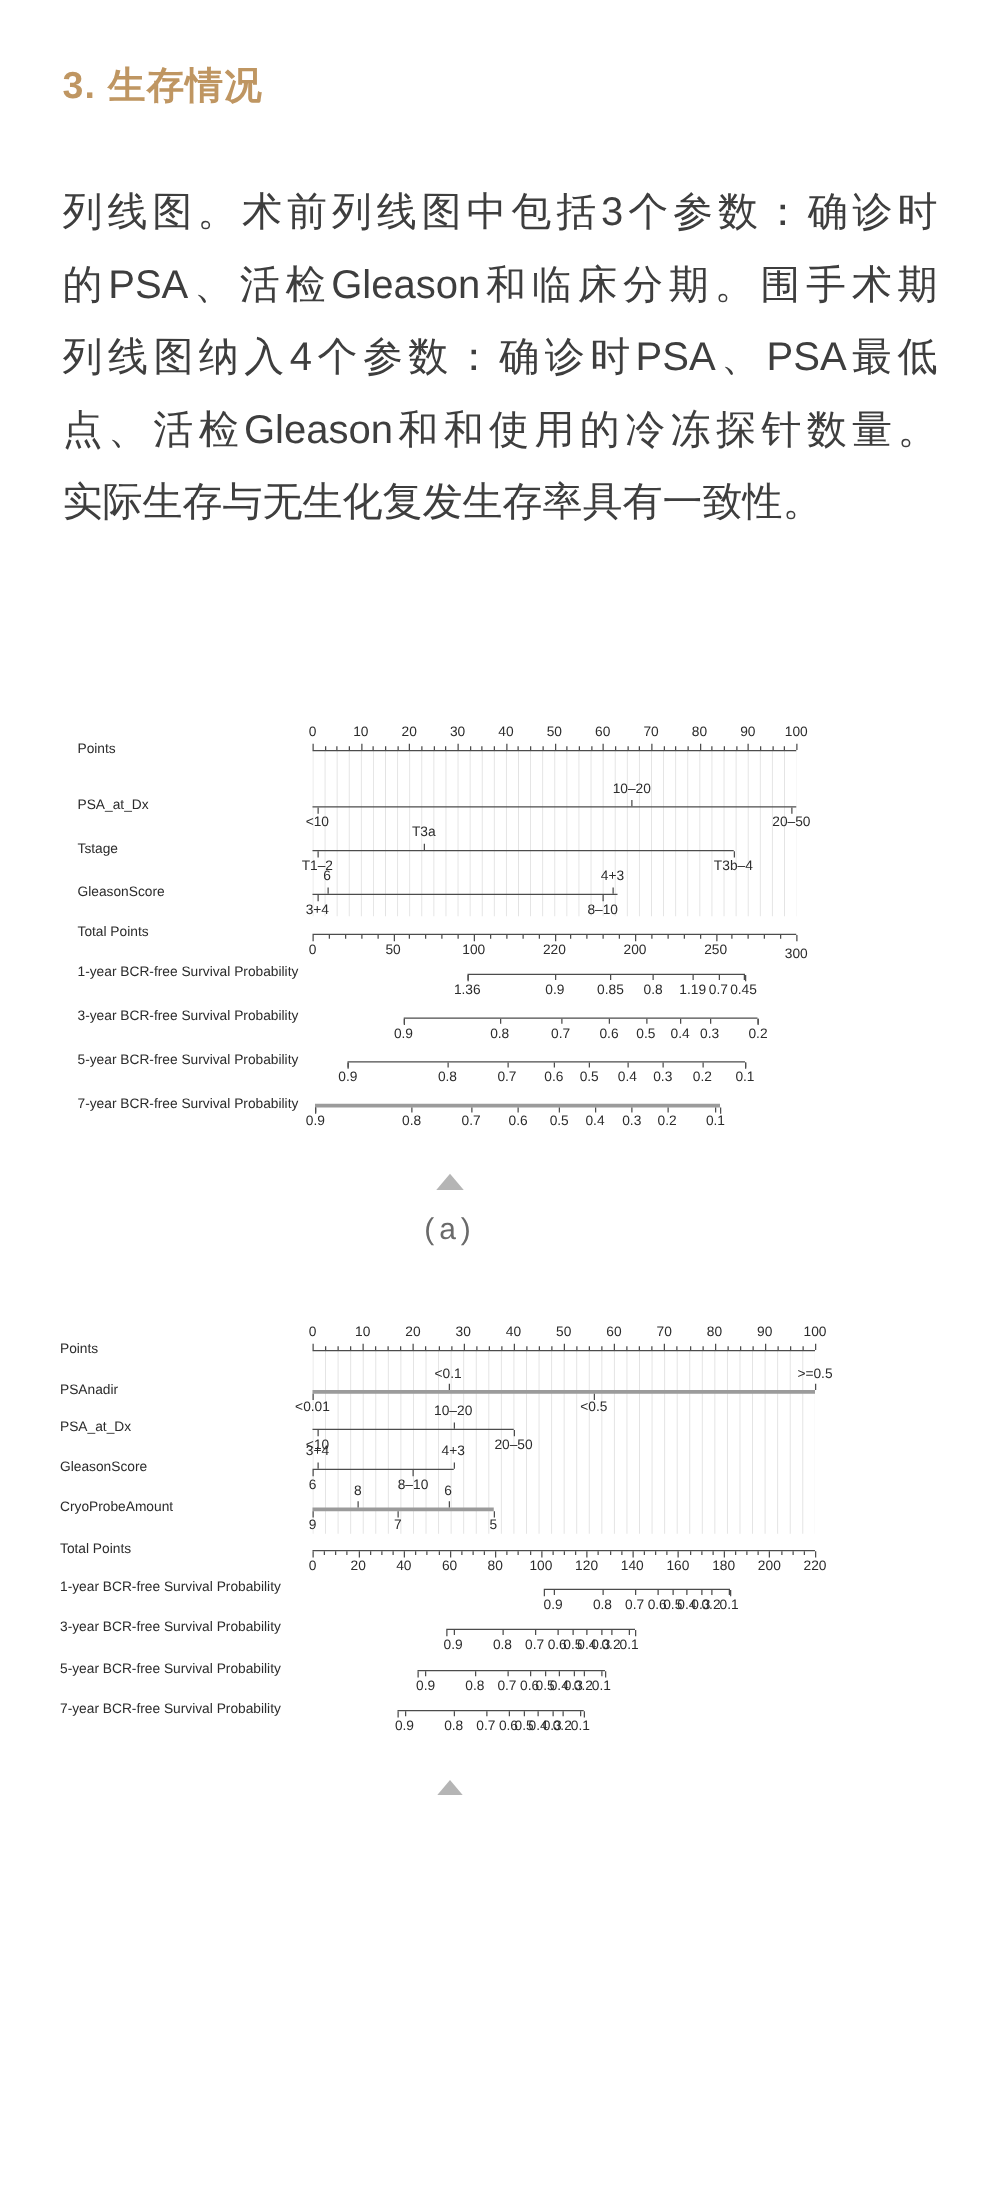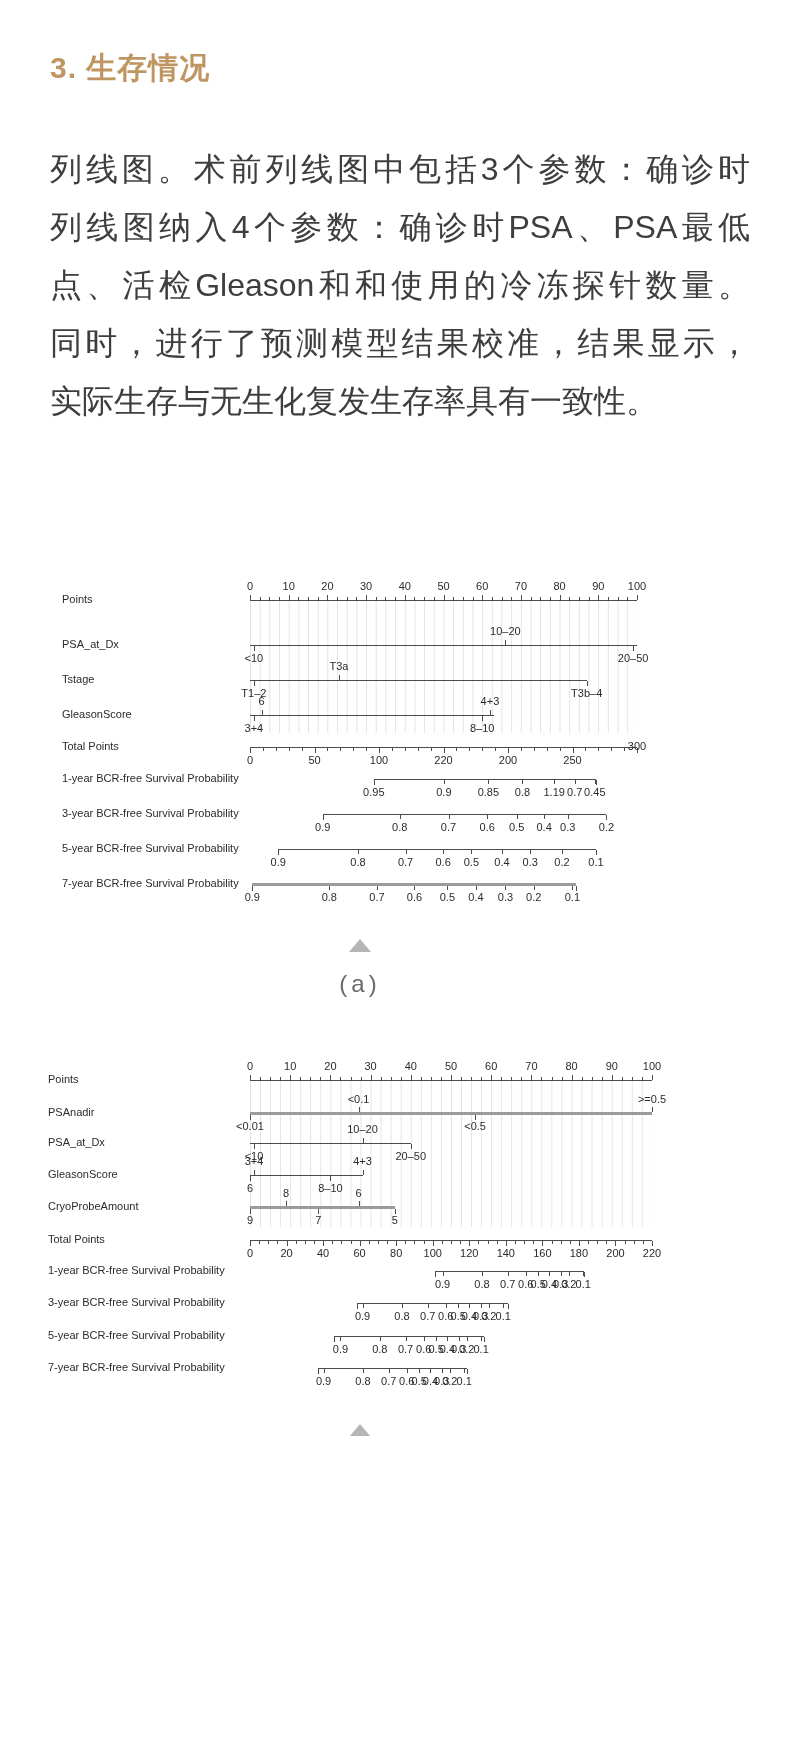--- a/index.html
+++ b/index.html
@@ -20,23 +20,23 @@
   .marker{position:absolute;left:260px;width:200px;text-align:center;font-size:24px;color:#6a6a6a;letter-spacing:4px;}
   .figcap{position:absolute;left:60px;width:600px;text-align:center;font-size:22px;color:#4c4c4c;}
 </style>
 </head>
 <body>
 
 <div class="page">
   <h2 class="heading" style="color: rgb(191, 150, 98);">3. 生存情况</h2>
   <div class="para" id="para">
       <div class="pline">列线图。术前列线图中包括3个参数：确诊时</div>
+      <div class="pline">的PSA、活检Gleason和临床分期。围手术期</div>
       <div class="pline">列线图纳入4个参数：确诊时PSA、PSA最低</div>
       <div class="pline">点、活检Gleason和和使用的冷冻探针数量。</div>
-      <div class="pline">同时，进行了预测模型结果校准，结果显示，</div>
       <div class="pline last">实际生存与无生化复发生存率具有一致性。</div>
     </div>
 
   <div id="charts-mount">
       <div class="chart" style="top: 585px; height: 345px;">
         <div class="grid" style="left: 250px; width: 387px; top: 15px; height: 133px;"></div>
         <div class="rowlabel" style="left: 62px; top: 8px;">Points</div>
         <div class="nline" style="left: 250px; width: 387px; top: 15px; height: 1px; background: rgb(76, 76, 76);"></div>
         <div class="ntick" style="left: 250px; width: 1px; height: 5px; top: 10px; background: rgb(76, 76, 76);"></div>
         <div class="ticklabel" style="left: 250px; top: -5px;">0</div>
@@ -124,21 +124,21 @@
         <div class="ticklabel" style="left: 314.5px; top: 169px;">50</div>
         <div class="ntick" style="left: 379px; width: 1px; height: 5px; top: 163px; background: rgb(76, 76, 76);"></div>
         <div class="ticklabel" style="left: 379px; top: 169px;">100</div>
         <div class="ntick" style="left: 443.5px; width: 1px; height: 5px; top: 163px; background: rgb(76, 76, 76);"></div>
         <div class="ticklabel" style="left: 443.5px; top: 169px;">220</div>
         <div class="ntick" style="left: 508px; width: 1px; height: 5px; top: 163px; background: rgb(76, 76, 76);"></div>
         <div class="ticklabel" style="left: 508px; top: 169px;">200</div>
         <div class="ntick" style="left: 572.5px; width: 1px; height: 5px; top: 163px; background: rgb(76, 76, 76);"></div>
         <div class="ticklabel" style="left: 572.5px; top: 169px;">250</div>
         <div class="ntick" style="left: 637px; width: 1px; height: 5px; top: 163px; background: rgb(76, 76, 76);"></div>
-        <div class="ticklabel" style="left: 637px; top: 155px;">300</div>
+        <div class="ticklabel" style="left: 637px; top: 172px;">300</div>
         <div class="ntick" style="left: 262.9px; width: 1px; height: 3px; top: 163px; background: rgb(76, 76, 76);"></div>
         <div class="ntick" style="left: 275.8px; width: 1px; height: 3px; top: 163px; background: rgb(76, 76, 76);"></div>
         <div class="ntick" style="left: 288.7px; width: 1px; height: 3px; top: 163px; background: rgb(76, 76, 76);"></div>
         <div class="ntick" style="left: 301.6px; width: 1px; height: 3px; top: 163px; background: rgb(76, 76, 76);"></div>
         <div class="ntick" style="left: 327.4px; width: 1px; height: 3px; top: 163px; background: rgb(76, 76, 76);"></div>
         <div class="ntick" style="left: 340.3px; width: 1px; height: 3px; top: 163px; background: rgb(76, 76, 76);"></div>
         <div class="ntick" style="left: 353.2px; width: 1px; height: 3px; top: 163px; background: rgb(76, 76, 76);"></div>
         <div class="ntick" style="left: 366.1px; width: 1px; height: 3px; top: 163px; background: rgb(76, 76, 76);"></div>
         <div class="ntick" style="left: 391.9px; width: 1px; height: 3px; top: 163px; background: rgb(76, 76, 76);"></div>
         <div class="ntick" style="left: 404.8px; width: 1px; height: 3px; top: 163px; background: rgb(76, 76, 76);"></div>
@@ -154,21 +154,21 @@
         <div class="ntick" style="left: 559.6px; width: 1px; height: 3px; top: 163px; background: rgb(76, 76, 76);"></div>
         <div class="ntick" style="left: 585.4px; width: 1px; height: 3px; top: 163px; background: rgb(76, 76, 76);"></div>
         <div class="ntick" style="left: 598.3px; width: 1px; height: 3px; top: 163px; background: rgb(76, 76, 76);"></div>
         <div class="ntick" style="left: 611.2px; width: 1px; height: 3px; top: 163px; background: rgb(76, 76, 76);"></div>
         <div class="ntick" style="left: 624.1px; width: 1px; height: 3px; top: 163px; background: rgb(76, 76, 76);"></div>
         <div class="rowlabel" style="left: 62px; top: 187px;">1-year BCR-free Survival Probability</div>
         <div class="nline" style="left: 373.84px; width: 222.525px; top: 194px; height: 1px; background: rgb(76, 76, 76);"></div>
         <div class="ntick" style="left: 373.84px; width: 1px; height: 5px; top: 195px; background: rgb(76, 76, 76);"></div>
         <div class="ntick" style="left: 596.365px; width: 1px; height: 5px; top: 195px; background: rgb(76, 76, 76);"></div>
         <div class="ntick" style="left: 373.84px; width: 1px; height: 4px; top: 195px; background: rgb(76, 76, 76);"></div>
-        <div class="ticklabel" style="left: 373.84px; top: 201px;">0.95</div>
+        <div class="ticklabel" style="left: 373.84px; top: 201px;">1.36</div>
         <div class="ntick" style="left: 443.887px; width: 1px; height: 4px; top: 195px; background: rgb(76, 76, 76);"></div>
         <div class="ticklabel" style="left: 443.887px; top: 201px;">0.9</div>
         <div class="ntick" style="left: 488.392px; width: 1px; height: 4px; top: 195px; background: rgb(76, 76, 76);"></div>
         <div class="ticklabel" style="left: 488.392px; top: 201px;">0.85</div>
         <div class="ntick" style="left: 522.448px; width: 1px; height: 4px; top: 195px; background: rgb(76, 76, 76);"></div>
         <div class="ticklabel" style="left: 522.448px; top: 201px;">0.8</div>
         <div class="ntick" style="left: 554.182px; width: 1px; height: 4px; top: 195px; background: rgb(76, 76, 76);"></div>
         <div class="ticklabel" style="left: 554.182px; top: 201px;">1.19</div>
         <div class="ntick" style="left: 574.693px; width: 1px; height: 4px; top: 195px; background: rgb(76, 76, 76);"></div>
         <div class="ticklabel" style="left: 574.693px; top: 201px;">0.7</div>

